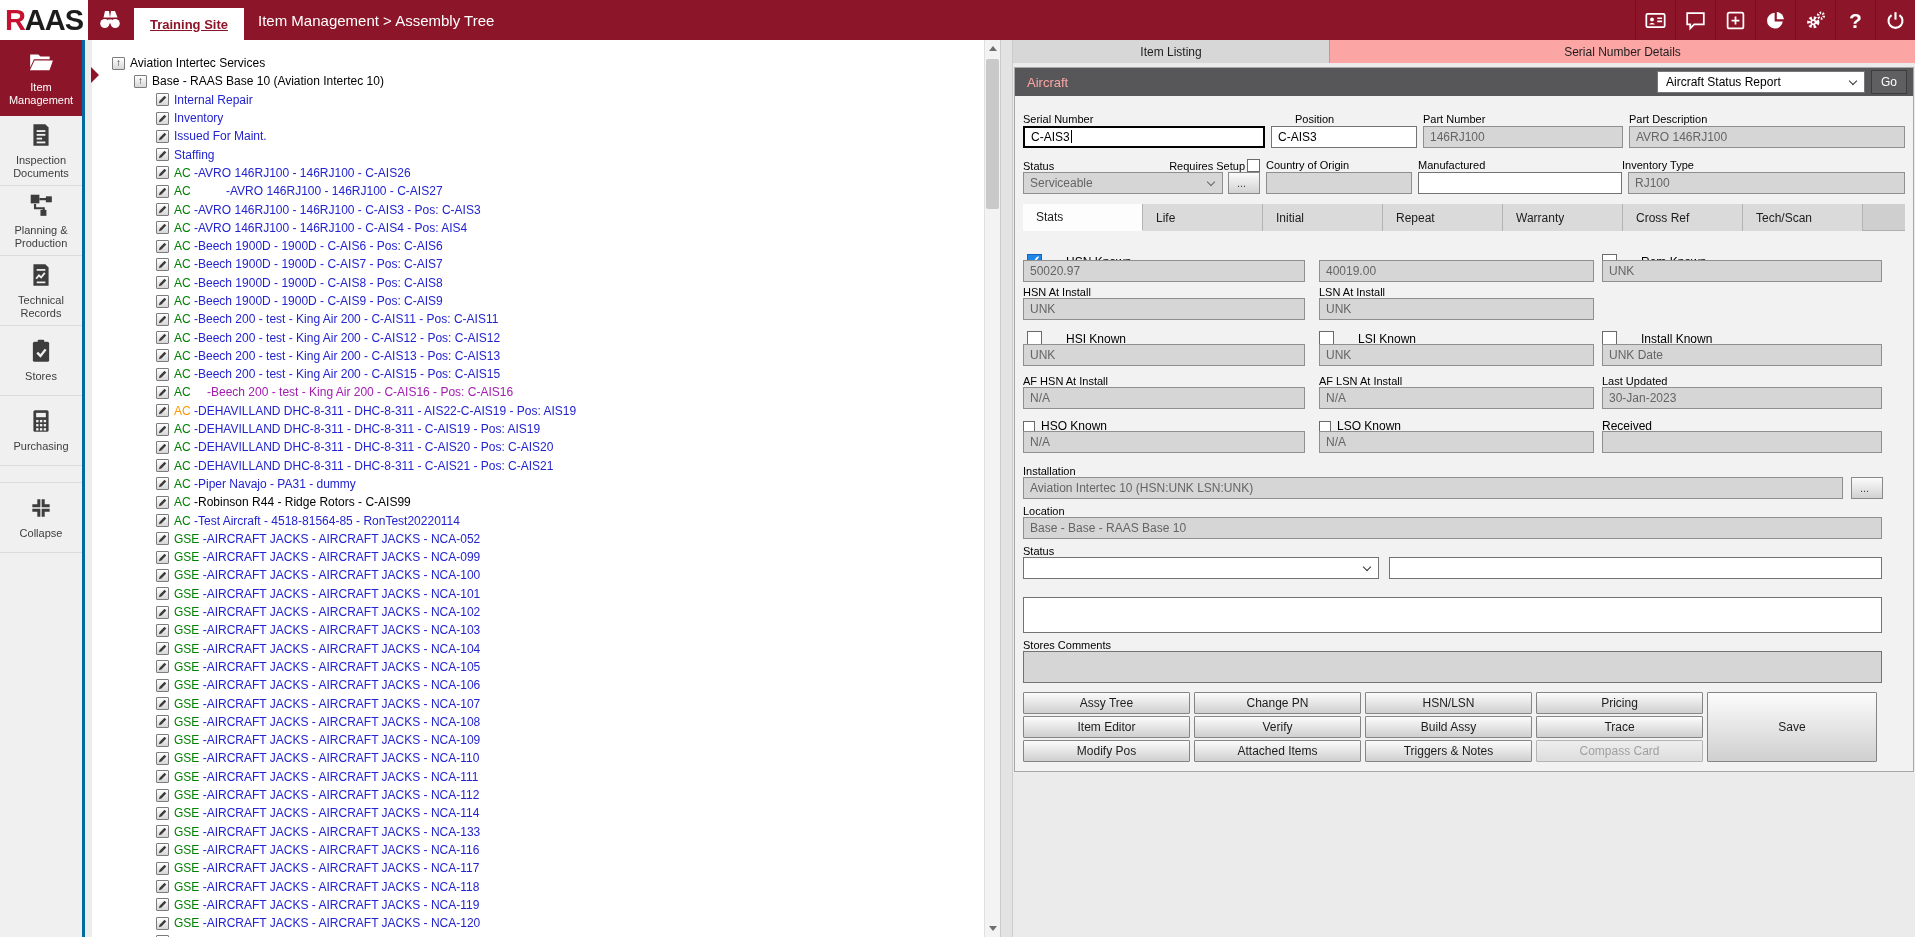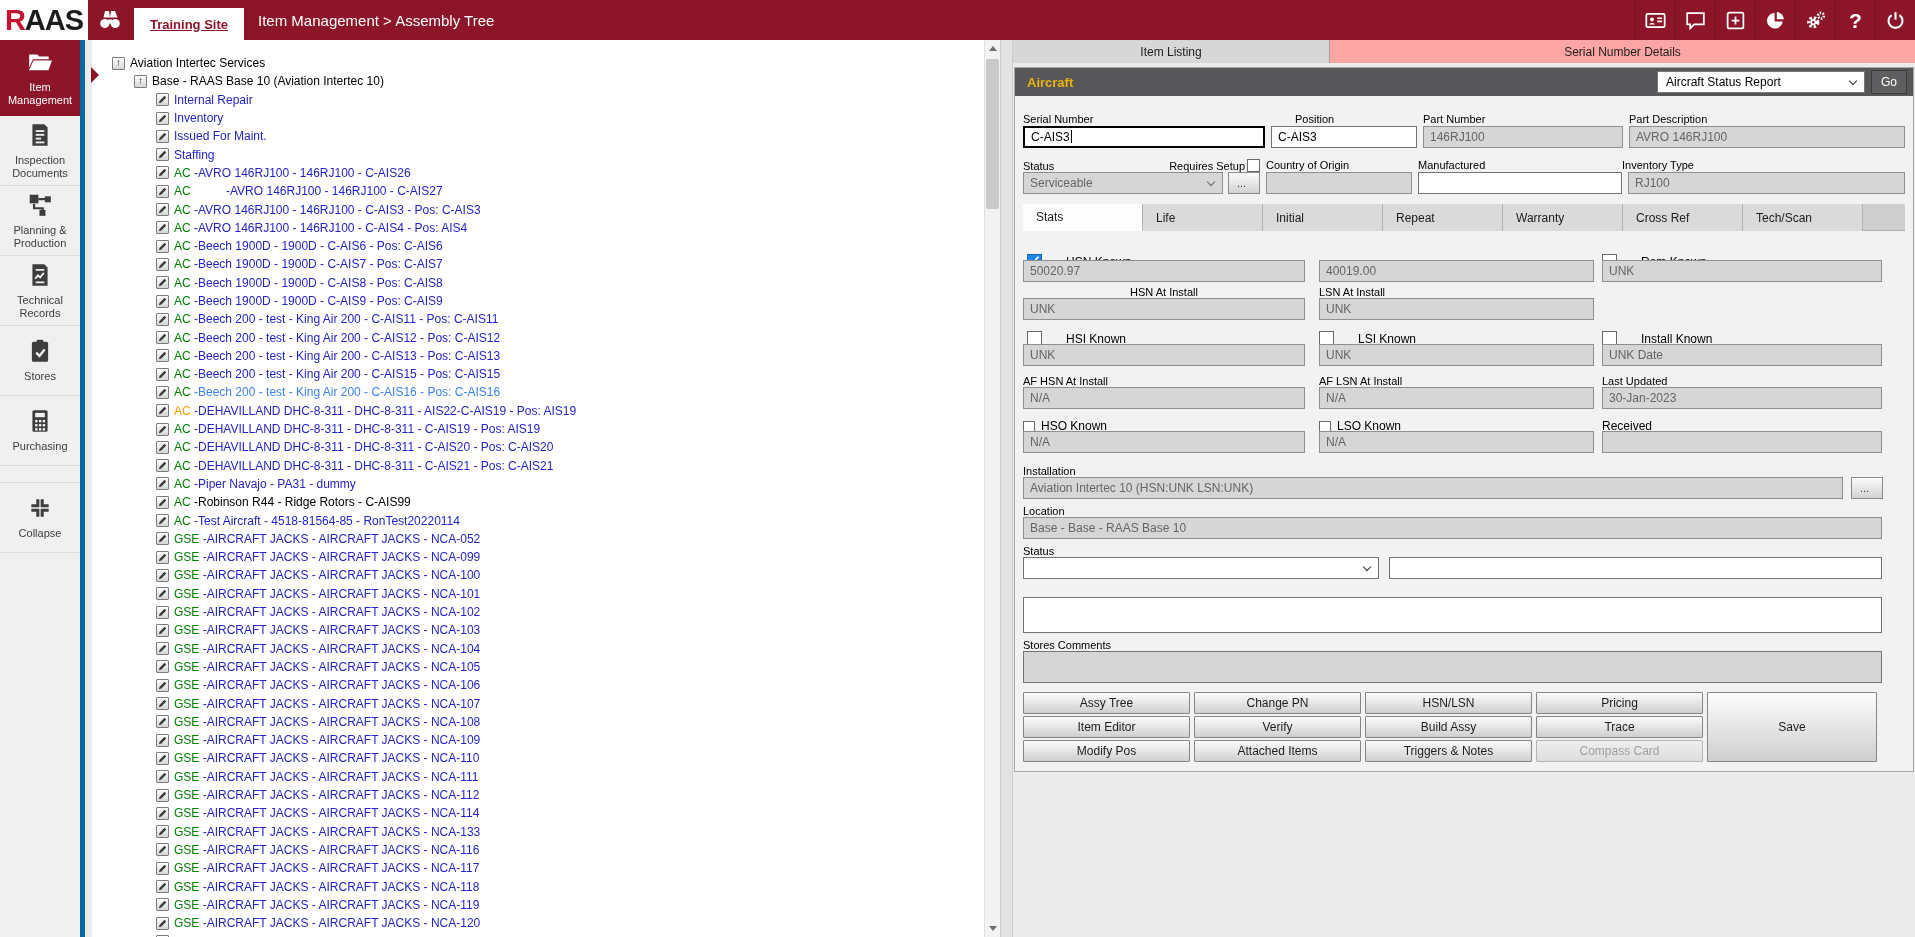--- a/index.html
+++ b/index.html
@@ -16,21 +16,21 @@
   .binoculars{width:40px;height:40px;display:flex;align-items:center;justify-content:center;color:#fff;margin-left:2px;}
   .training-tab{height:32px;margin-top:8px;background:#fff;padding:0 16px;display:flex;align-items:center;
                 color:#8d1529;font-size:13px;font-weight:bold;text-decoration:underline;margin-left:4px;}
   .breadcrumb{color:#fff;font-size:15px;margin-left:14px;}
   .topbar-icons{margin-left:auto;display:flex;height:40px;}
   .icon-cell{width:40px;height:40px;display:flex;align-items:center;justify-content:center;color:#fff;
              border-left:1px solid rgba(0,0,0,0.18);cursor:pointer;}
   .icon-cell svg{width:21px;height:21px;}
 
   
-  .sidebar{position:absolute;left:0;top:40px;width:85px;height:897px;background:#f0f0f0;border-right:5px solid #0369a1;}
+  .sidebar{position:absolute;left:0;top:40px;width:85px;height:897px;background:#f0f0f0;border-right:3px solid #0369a1;}
   .sitem{width:100%;height:70px;border-bottom:1px solid #dcdcdc;display:flex;flex-direction:column;
          align-items:center;justify-content:center;text-align:center;font-size:11px;line-height:13px;
          color:#3d3d3d;cursor:pointer;padding:2px;}
   .sitem .si{width:26px;height:26px;margin-bottom:6px;color:#3d3d3d;}
   .sitem.active{height:76px;background:#8d1529;color:#fff;border-bottom:none;}
   .sitem.active .si{color:#fff;}
   .sgap{height:17px;border-bottom:1px solid #dcdcdc;}
   .pointer{position:absolute;left:91px;top:67px;width:0;height:0;z-index:6;
            border-top:8px solid transparent;border-bottom:8px solid transparent;border-left:8px solid #8d1529;}
 
@@ -58,21 +58,21 @@
   
   .rpanel{position:absolute;left:1013px;top:40px;width:902px;height:897px;background:#ebebeb;}
   .ptabs{display:flex;height:23px;background:#c6c6c6;}
   .ptab{height:23px;display:flex;align-items:center;justify-content:center;font-size:12px;color:#1e1e1e;
         background:#d7d7d7;border-right:1px solid #a3a3a3;cursor:pointer;}
   .ptab.t1{width:317px;}
   .ptab.t2{flex:1;background:#fca5a5;border-right:none;}
 
   .pbox{position:absolute;left:1px;top:27px;width:900px;background:#f2f2f2;border:1px solid #a8a8a8;}
   .phead{height:28px;background:#57575a;display:flex;align-items:center;position:relative;}
-  .phead .ptitle{color:#eab308;font-weight:bold;font-size:13px;margin-left:12px;}
+  .phead .ptitle{color:#fca5a5;font-weight:normal;font-size:13px;margin-left:12px;}
   .report-select{position:absolute;right:48px;top:3px;width:208px;height:22px;background:#fff;border:1px solid #777;
                  font-size:12px;display:flex;align-items:center;padding:0 22px 0 8px;cursor:pointer;}
   .go-btn{position:absolute;right:6px;top:2px;width:36px;height:24px;background:#5f5f62;border:1px solid #3c3c3c;
           color:#fff;font-size:12px;display:flex;align-items:center;justify-content:center;cursor:pointer;}
   .pbody{position:relative;height:675px;}
   .prow{position:absolute;left:8px;right:8px;display:flex;}
 
   .flabel{font-size:11px;color:#000;white-space:nowrap;}
   .ibox{height:22px;border:1px solid #737373;background:#fff;font-size:12px;line-height:20px;padding:0 6px;
         overflow:hidden;white-space:nowrap;position:relative;}
@@ -401,21 +401,21 @@
           <span style="color: rgb(0, 128, 0);">AC</span>
           <span style="color: rgb(35, 35, 207); white-space: pre;"> -Beech 200 - test - King Air 200 - C-AIS15 - Pos: C-AIS15</span>
         </div>
         <div class="trow" style="padding-left: 64px;">
           <span class="ticon">
             <svg viewBox="0 0 12 12">
               <path d="M2 10.2l.9-2.8L8.2 2l1.9 1.9-5.3 5.4L2 10.2z" fill="#3c3c3c"></path>
             </svg>
           </span>
           <span style="color: rgb(0, 128, 0);">AC</span>
-          <span style="color: #3b82f6; white-space: pre;"> -Beech 200 - test - King Air 200 - C-AIS16 - Pos: C-AIS16</span>
+          <span style="color: #a21caf; white-space: pre; margin-left: 13px;"> -Beech 200 - test - King Air 200 - C-AIS16 - Pos: C-AIS16</span>
         </div>
         <div class="trow" style="padding-left: 64px;">
           <span class="ticon">
             <svg viewBox="0 0 12 12">
               <path d="M2 10.2l.9-2.8L8.2 2l1.9 1.9-5.3 5.4L2 10.2z" fill="#3c3c3c"></path>
             </svg>
           </span>
           <span style="color: rgb(255, 152, 0);">AC</span>
           <span style="color: rgb(35, 35, 207); white-space: pre;"> -DEHAVILLAND DHC-8-311 - DHC-8-311 - AIS22-C-AIS19 - Pos: AIS19</span>
         </div>
@@ -774,21 +774,21 @@
               <span class="cblabel" style="margin-left:24px;">Rem Known</span>
             </div>
         </div>
         <div class="prow" style="top:164px;">
           <div class="ibox dis" style="width:282px;"><span>50020.97</span></div>
           <div class="ibox dis" style="width:275px;margin-left:14px;"><span>40019.00</span></div>
           <div class="ibox dis" style="width:280px;margin-left:8px;"><span>UNK</span></div>
         </div>
 
         <div class="prow" style="top:190px;">
-          <div style="width:282px;text-align:center;" class="flabel">HSN At Install</div>
+          <div style="width:282px;" class="flabel">HSN At Install</div>
           <div style="width:275px;margin-left:14px;" class="flabel">LSN At Install</div>
         </div>
         <div class="prow" style="top:202px;">
           <div class="ibox dis" style="width:282px;"><span>UNK</span></div>
           <div class="ibox dis" style="width:275px;margin-left:14px;"><span>UNK</span></div>
         </div>
 
         <div class="prow" style="top:235px;">
           <div style="width:282px;display:flex;align-items:center;">
               <span class="cb" style="margin-left:4px;"></span>

